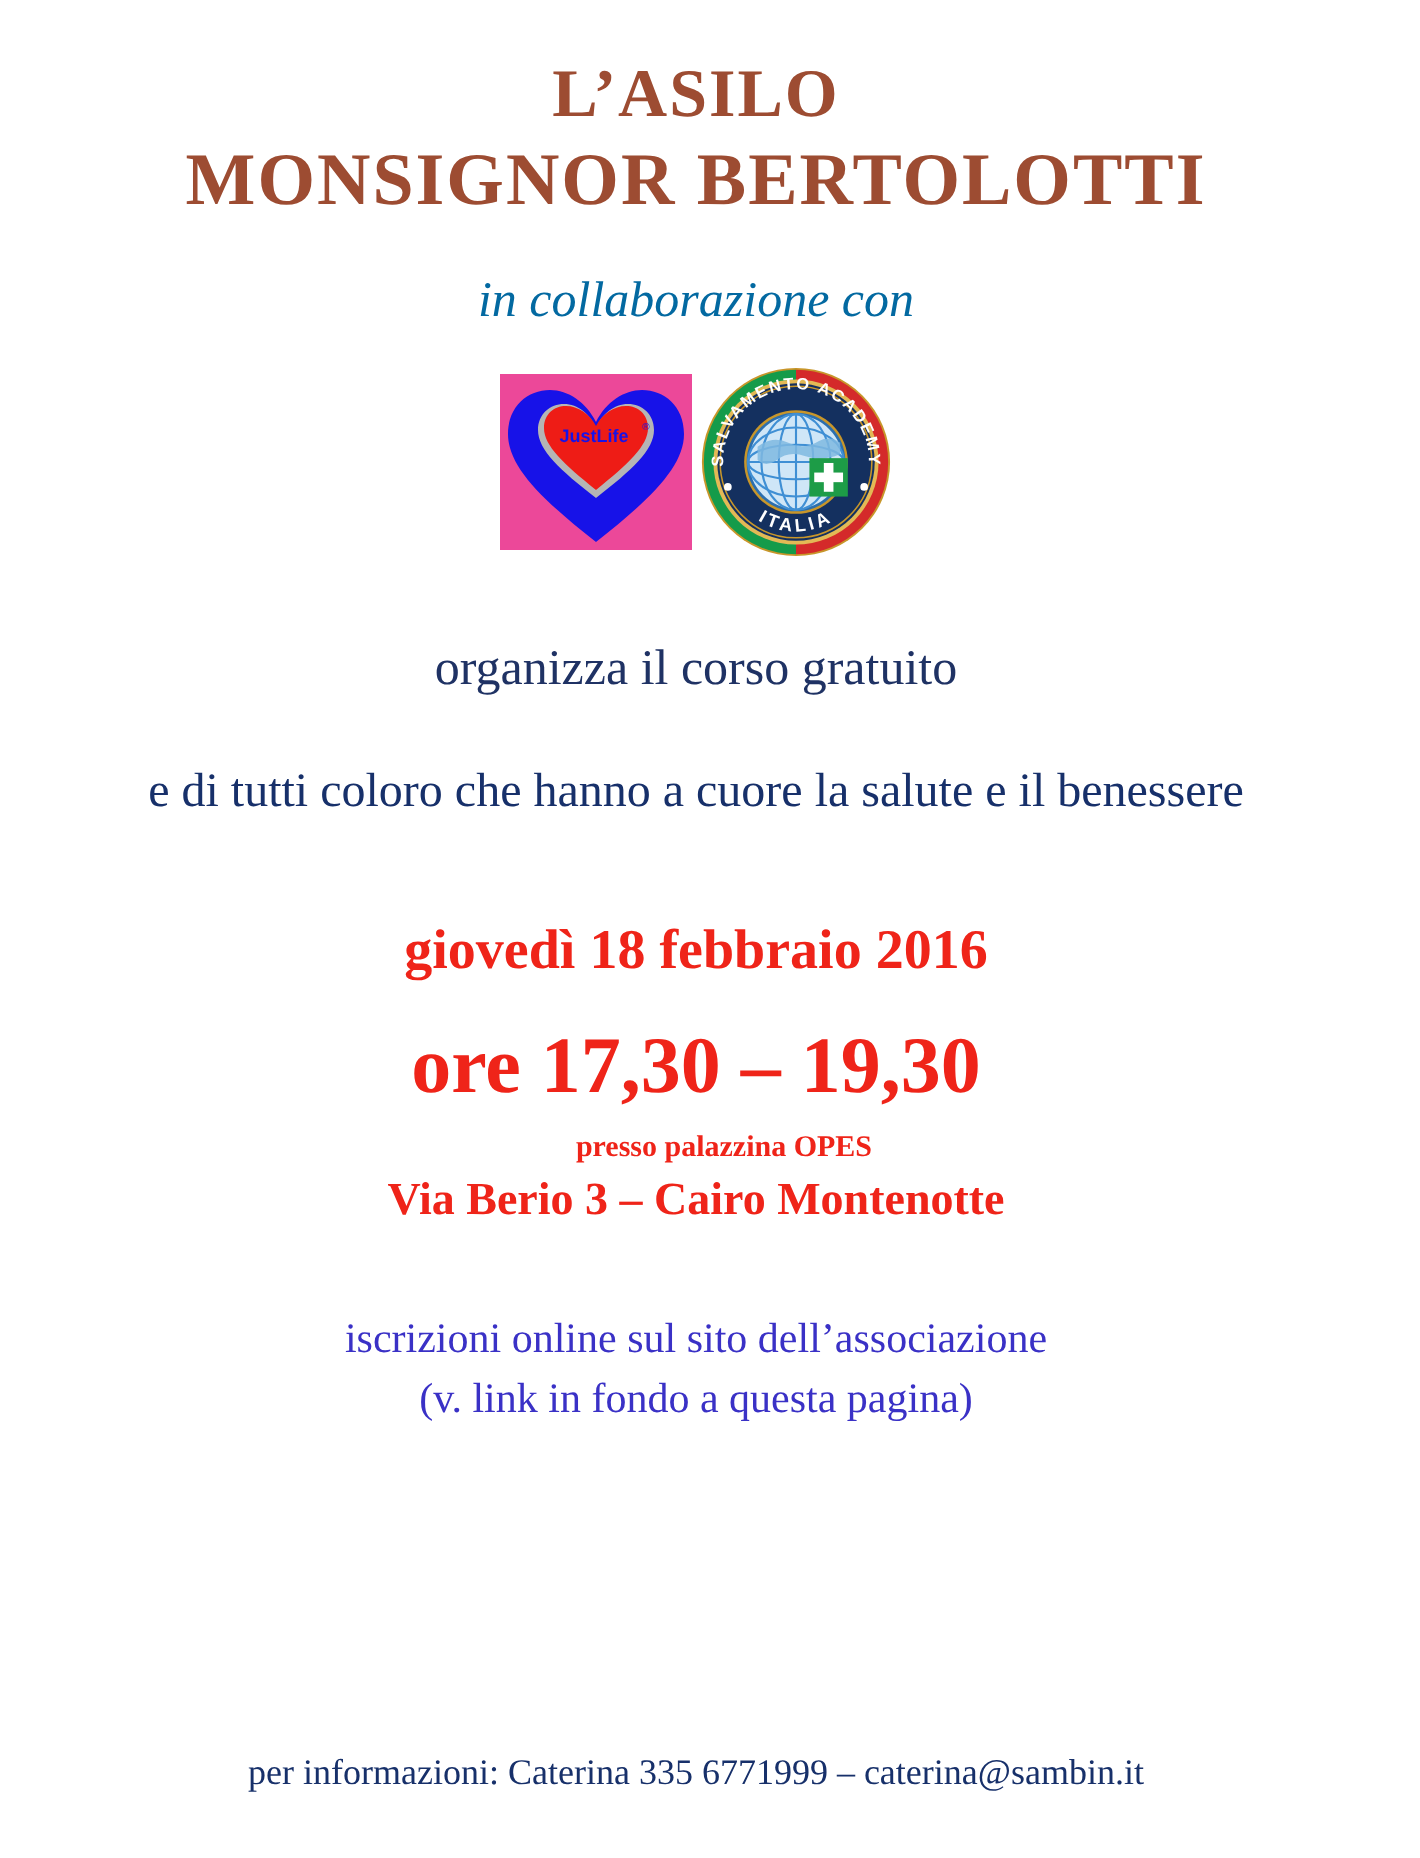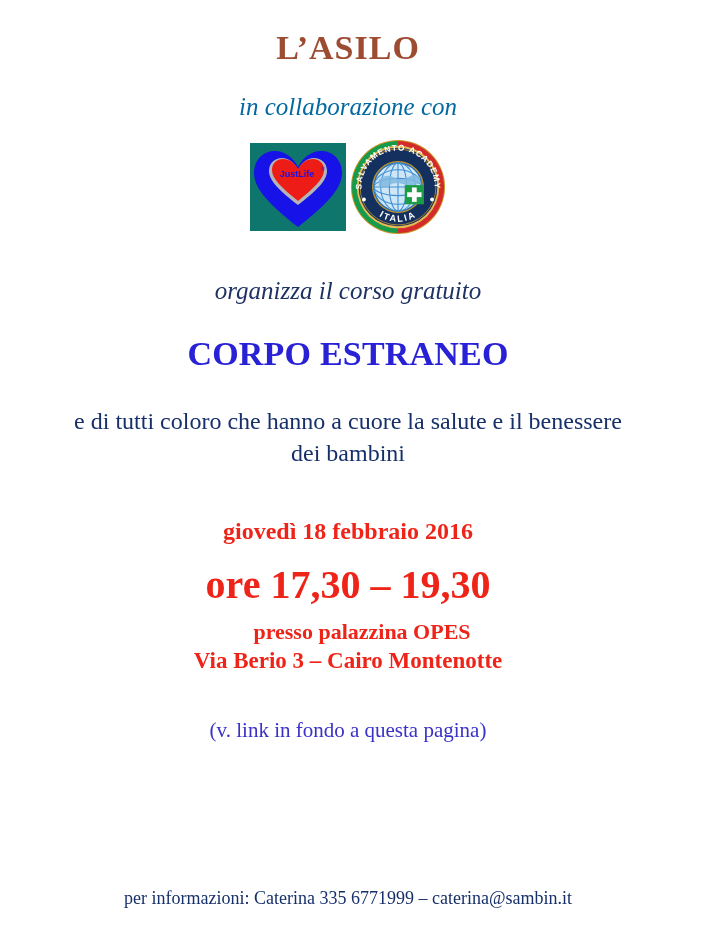--- a/index.html
+++ b/index.html
@@ -60,42 +60,41 @@
     justify-content: center;
     align-items: center;
     margin-top: 18px;
     gap: 4px;
   }
 
   
   .logo-justlife {
     width: 96px;
     height: 88px;
-    background: #0f766e;
+    background: #ec4899;
     position: relative;
     overflow: hidden;
     flex: 0 0 auto;
   }
   .logo-justlife svg { display: block; }
 
   
   .logo-salvamento {
     width: 96px;
     height: 96px;
     position: relative;
     flex: 0 0 auto;
     background: #ffffff;
   }
   .logo-salvamento svg { display: block; }
 
   
   .organizza {
     text-align: center;
     color: #1f3264;
-    font-style: italic;
     font-size: 25px;
     margin-top: 42px;
   }
 
   .course-title {
     text-align: center;
     color: #2821d6;
     font-weight: 700;
     font-size: 34px;
     line-height: 1.22;
@@ -115,32 +114,32 @@
 
   
   .event-block {
     text-align: center;
     color: #ef2419;
     font-weight: 700;
     margin-top: 46px;
   }
   .event-block .date {
     display: block;
-    font-size: 24px;
+    font-size: 28px;
     line-height: 1.3;
   }
   .event-block .time {
     display: block;
     font-size: 40px;
     line-height: 1.3;
     margin-top: 12px;
   }
   .event-block .venue {
     display: block;
-    font-size: 22px;
+    font-size: 15px;
     line-height: 1.32;
     margin-top: 6px;
     padding-left: 28px;
   }
   .event-block .address {
     display: block;
     font-size: 23px;
     line-height: 1.32;
   }
 
@@ -155,30 +154,31 @@
   .signup span { display: block; }
 
   
   .contact {
     text-align: center;
     color: #17306a;
     font-size: 18px;
     position: absolute;
     left: 0;
     right: 0;
-    bottom: 20px;
+    bottom: 32px;
   }
 </style>
 </head>
 <body>
 
 <div class="poster">
 
   <div class="org-title">
     <span class="line1">L’ASILO</span>
+    <span class="line2">MONSIGNOR BERTOLOTTI</span>
   </div>
 
   <div class="collab">in collaborazione con</div>
 
   <div class="logos">
 
     <div class="logo-justlife">
       <svg width="96" height="88" viewBox="0 0 96 88" aria-hidden="true">
 
         <path d="M48 84 C 20 62, 4 46, 4 30 C 4 16, 14 8, 25 8 C 34 8, 43 14, 48 24 C 53 14, 62 8, 71 8 C 82 8, 92 16, 92 30 C 92 46, 76 62, 48 84 Z" fill="#1712e8"></path>
@@ -239,34 +239,33 @@
         <circle cx="14.5" cy="63" r="2" fill="#ffffff"></circle>
         <circle cx="85.5" cy="63" r="2" fill="#ffffff"></circle>
       </svg>
     </div>
 
   </div>
 
   <div class="organizza">organizza il corso gratuito</div>
 
   <div class="course-title">
-    <span>CORPO ESTRANEO</span>
   </div>
 
   <div class="audience">
     <span>e di tutti coloro che hanno a cuore la salute e il benessere</span>
-    <span>dei bambini</span>
   </div>
 
   <div class="event-block">
     <span class="date">giovedì 18 febbraio 2016</span>
     <span class="time">ore 17,30 – 19,30</span>
     <span class="venue">presso palazzina OPES</span>
     <span class="address">Via Berio 3 – Cairo Montenotte</span>
   </div>
 
   <div class="signup">
+    <span>iscrizioni online sul sito dell’associazione</span>
     <span>(v. link in fondo a questa pagina)</span>
   </div>
 
   <div class="contact">per informazioni: Caterina  335 6771999 – caterina@sambin.it</div>
 
 </div>
 
 </body></html>

